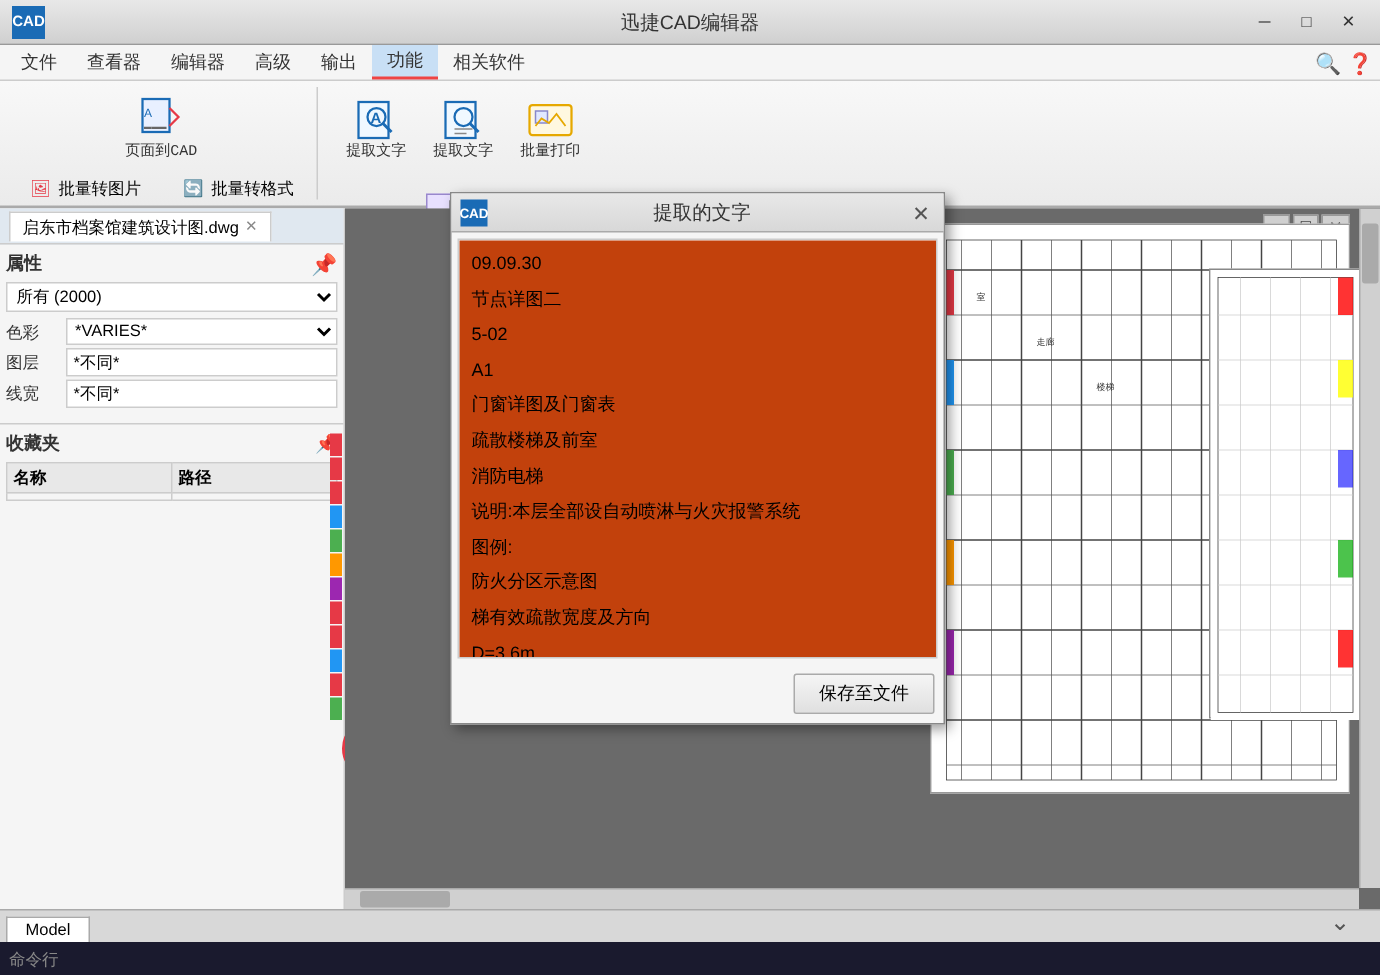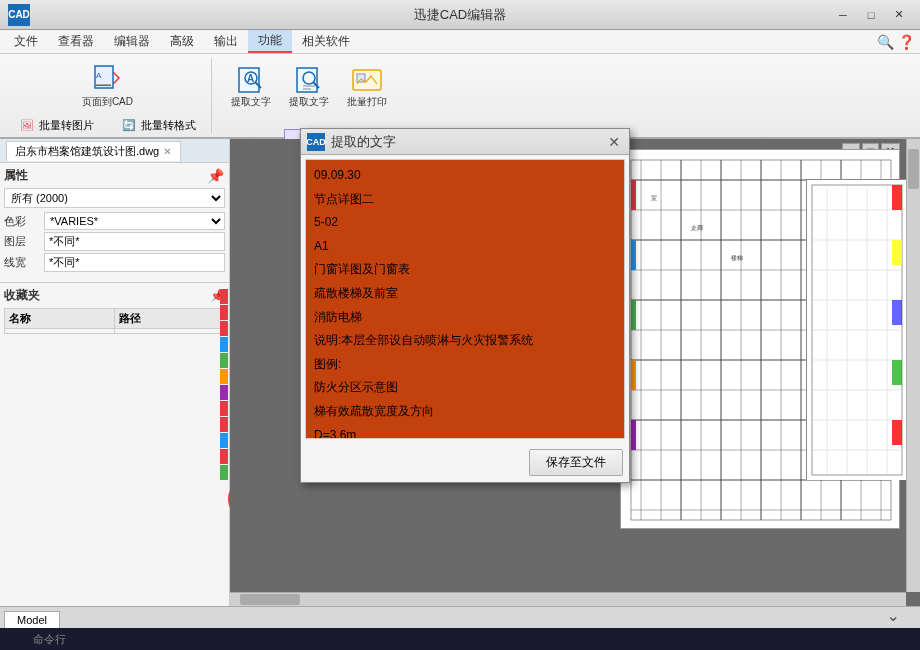--- a/index.html
+++ b/index.html
@@ -125,20 +125,21 @@
       align-items: center;
       justify-content: center;
       font-size: 22px;
     }
     .ribbon-btn .btn-label {
       font-size: 10px;
       color: #333;
       text-align: left;
       line-height: 1.2;
       white-space: nowrap;
+      font-family: Liberation Mono, monospace;
     }
     .ribbon-btn-small {
       display: flex;
       align-items: center;
       gap: 4px;
       padding: 2px 6px;
       cursor: pointer;
       border: 1px solid transparent;
       border-radius: 2px;
       font-size: 11px;
@@ -427,21 +428,21 @@
       font-weight: bold;
       display: flex;
       align-items: center;
       justify-content: center;
       margin-right: 6px;
     }
     .dialog-title {
       flex: 1;
       font-size: 13px;
       color: #333;
-      text-align: left;
+      text-align: center;
     }
     .dialog-close {
       width: 18px;
       height: 18px;
       display: flex;
       align-items: center;
       justify-content: center;
       cursor: pointer;
       font-size: 14px;
       color: #555;
@@ -765,21 +766,21 @@
     </div>
   </div>
 </div>
 
 <div id="model-tab-bar">
   <div class="model-tab active">Model</div>
   <div class="model-tab-scroll">⌄</div>
 </div>
 
 <div id="command-bar">
-  <span style="color:#888; margin-right:8px;margin-left:27px;">命令行</span>
+  <span style="color:#888; margin-right:8px;">命令行</span>
 </div>
 
 <div id="dialog-overlay">
   <div id="extract-dialog">
     <div id="dialog-titlebar">
       <div class="dialog-cad-icon">
         <span>CAD</span>
       </div>
       <span class="dialog-title">提取的文字</span>
       <div class="dialog-close">✕</div>

